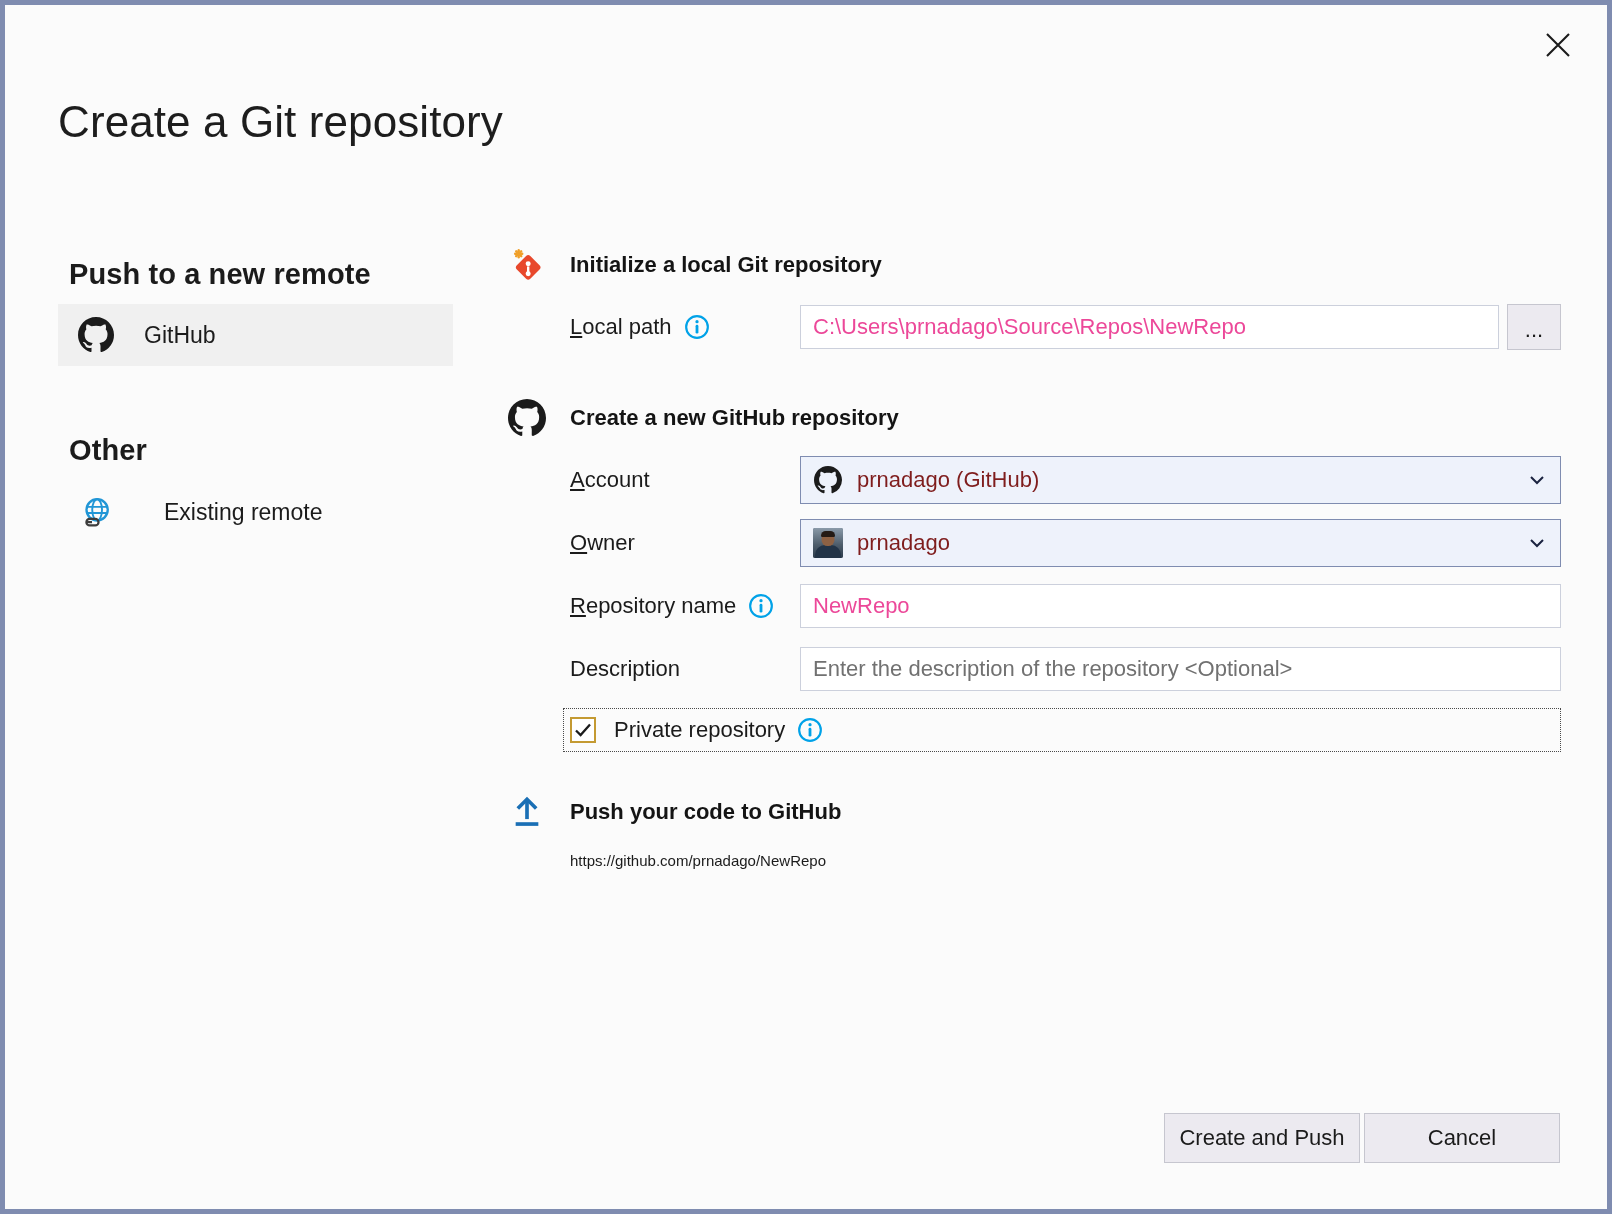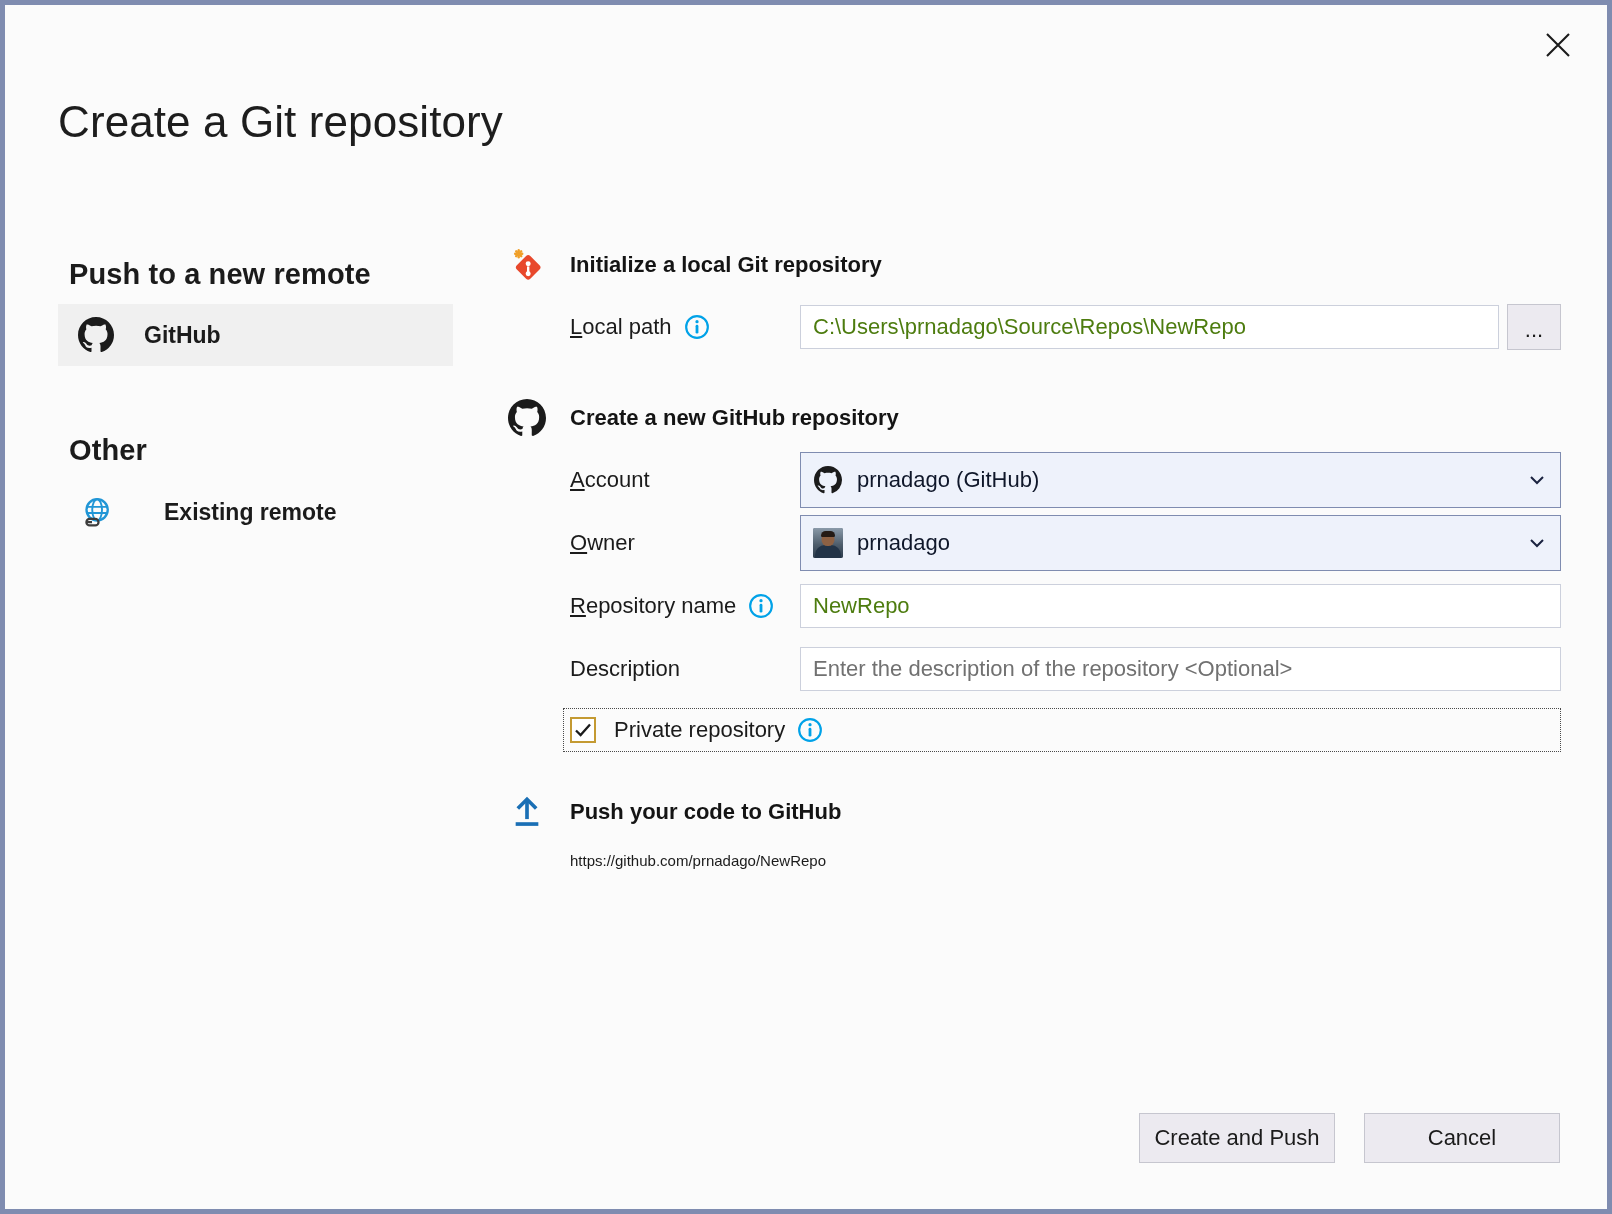--- a/index.html
+++ b/index.html
@@ -74,21 +74,20 @@
     line-height: 1.25;
   }
   .nav-list { margin-top: 12px; }
   .nav-item {
     display: flex;
     align-items: center;
     height: 62px;
     padding-left: 20px;
     box-sizing: border-box;
     cursor: default;
-    font-weight: bold;
   }
   .nav-item.selected { background: #f0f0f0; }
   .nav-item .nav-icon {
     width: 42px;
     display: flex;
     align-items: center;
     justify-content: flex-start;
   }
   .nav-item .nav-label {
     font-size: 23px;
@@ -157,21 +156,21 @@
   .textbox {
     flex: 1;
     height: 44px;
     box-sizing: border-box;
     border: 1px solid #ccd0dc;
     background: #ffffff;
     display: flex;
     align-items: center;
     padding: 0 12px;
     font-size: 22px;
-    color: #4d7c0f;
+    color: #ec4899;
     overflow: hidden;
     white-space: nowrap;
   }
   .textbox.placeholder { color: #717171; }
 
   .browse-btn {
     width: 54px;
     min-width: 54px;
     height: 46px;
     margin-left: 8px;
@@ -182,30 +181,30 @@
     align-items: flex-end;
     justify-content: center;
     padding-bottom: 6px;
     font-size: 22px;
     color: #1b1b1b;
     cursor: default;
   }
 
   .combo {
     flex: 1;
-    height: 56px;
+    height: 48px;
     box-sizing: border-box;
     border: 1px solid #7f8cb0;
     background: #eef2fb;
     display: flex;
     align-items: center;
     padding-left: 12px;
     padding-right: 12px;
     font-size: 22px;
-    color: #0f172a;
+    color: #7f1d1d;
     cursor: default;
     position: relative;
   }
   .combo .combo-glyph {
     width: 30px;
     min-width: 30px;
     display: flex;
     align-items: center;
     justify-content: center;
   }
@@ -307,21 +306,21 @@
     color: #1b1b1b;
     white-space: nowrap;
   }
 
   
   .footer {
     position: absolute;
     right: 47px;
     bottom: 46px;
     display: flex;
-    gap: 29px;
+    gap: 4px;
   }
   .dlg-btn {
     min-width: 196px;
     height: 50px;
     box-sizing: border-box;
     border: 1px solid #c6c6cf;
     background: #eceaf0;
     font-family: "Liberation Sans", sans-serif;
     font-size: 22px;
     color: #1b1b1b;

